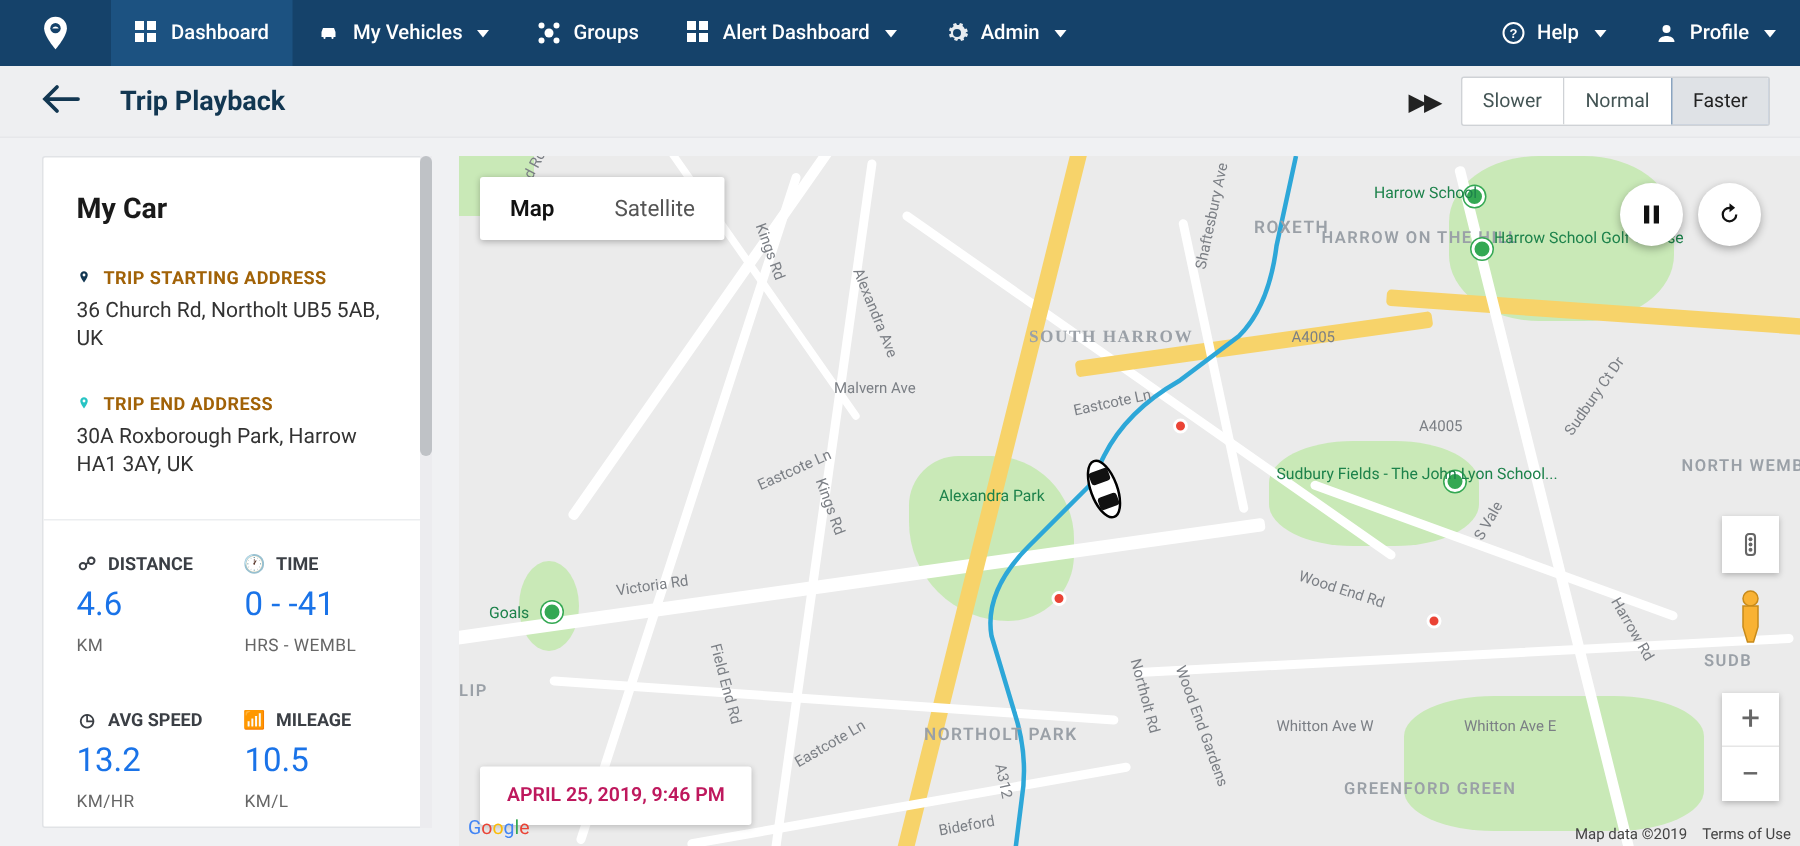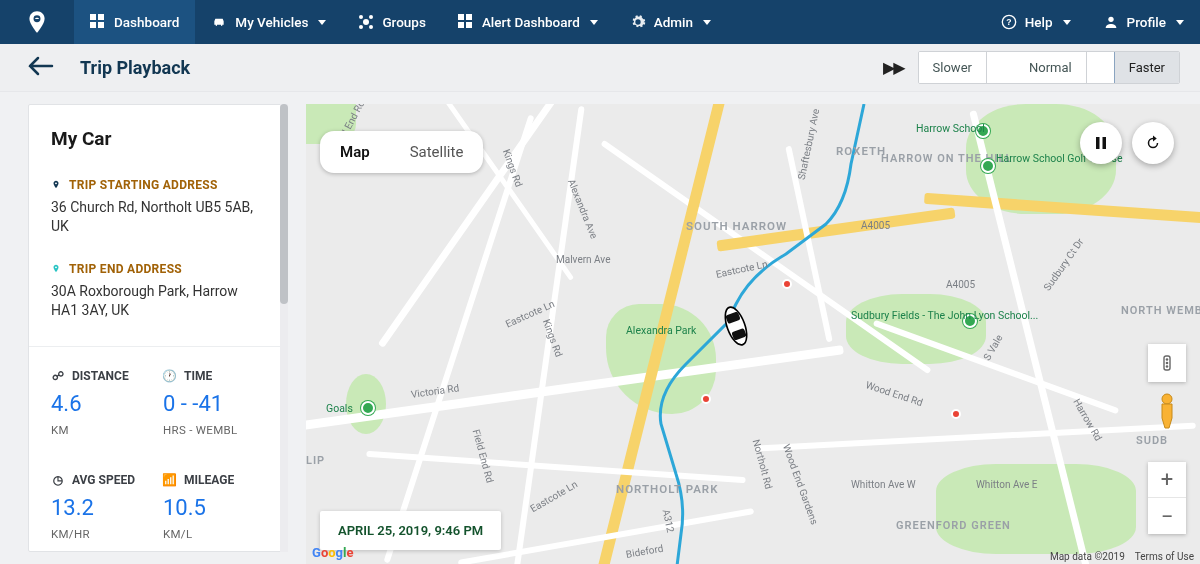--- a/index.html
+++ b/index.html
@@ -25,21 +25,21 @@
   .caret{width:0;height:0;border-left:4px solid transparent;border-right:4px solid transparent;border-top:5px solid #fff;margin-left:2px;}
   .nav-icon{width:16px;height:16px;display:flex;align-items:center;justify-content:center;}
   .nav-icon svg{width:16px;height:16px;fill:#fff;}
 
   
   .subheader{height:48px;background:#eeeff1;border-bottom:1px solid #e6e7ea;display:flex;align-items:center;padding:0 20px 0 28px;}
   .back-arrow{cursor:pointer;margin-right:26px;}
   .page-title{font-size:18px;font-weight:700;color:#123752;}
   .speed-controls{margin-left:auto;display:flex;align-items:center;gap:14px;}
   .ff-icon{color:#222;font-size:16px;letter-spacing:-2px;}
-  .btn-group{display:flex;border:1px solid #cfd2d6;border-radius:2px;overflow:hidden;background:#fff;gap:28px;}
+  .btn-group{display:flex;border:1px solid #cfd2d6;border-radius:2px;overflow:hidden;background:#fff;}
   .btn-seg{padding:8px 14px;font-size:13px;color:#455;cursor:pointer;border-right:1px solid #cfd2d6;background:#fff;}
   .btn-seg:last-child{border-right:none;}
   .btn-seg.selected{background:#dfe2e6;color:#222;border:1px solid #8aa4c0;margin:-1px;}
 
   
   .main{display:flex;height:calc(100% - 92px);}
   .side{width:288px;padding:12px 0 12px 28px;position:relative;}
   .card{background:#fff;border:1px solid #e1e3e6;border-radius:2px;padding:22px 22px 10px 22px;height:100%;overflow:hidden;}
   .vehicle-name{font-size:19px;font-weight:700;color:#1a1a1a;margin-bottom:28px;}
   .field-label{display:flex;align-items:center;gap:8px;font-size:12px;font-weight:700;letter-spacing:.3px;color:#a16207;margin-bottom:6px;}
@@ -65,30 +65,30 @@
   .park{position:absolute;background:#c9e9b7;border-radius:6px;}
   
   .road{position:absolute;background:#fff;border-radius:3px;}
   .road-lbl{position:absolute;font-size:10px;color:#7b7f85;white-space:nowrap;transform-origin:left center;}
   .area-lbl{position:absolute;font-size:11.5px;font-weight:600;letter-spacing:1px;color:#9aa0a7;white-space:nowrap;}
 
   
   .route-svg{position:absolute;inset:0;width:100%;height:100%;}
 
   
-  .map-type{position:absolute;top:27px;left:14px;background:#fff;border-radius:14px;box-shadow:0 1px 4px rgba(0,0,0,.25);display:flex;overflow:hidden;}
+  .map-type{position:absolute;top:14px;left:14px;background:#fff;border-radius:2px;box-shadow:0 1px 4px rgba(0,0,0,.25);display:flex;overflow:hidden;}
   .map-type div{padding:12px 20px;font-size:15px;cursor:pointer;color:#555;}
   .map-type div.sel{color:#111;font-weight:600;}
 
   .circle-btn{position:absolute;width:42px;height:42px;border-radius:50%;background:#fff;box-shadow:0 2px 6px rgba(0,0,0,.3);display:flex;align-items:center;justify-content:center;cursor:pointer;}
   .pause-btn{top:18px;right:78px;}
   .reload-btn{top:18px;right:26px;}
 
-  .timestamp-pill{position:absolute;left:14px;bottom:14px;background:#fff;padding:12px 18px;font-size:13px;font-weight:600;color:#14532d;box-shadow:0 1px 4px rgba(0,0,0,.2);border-radius:2px;}
-  .google-mark{position:absolute;left:6px;bottom:4px;font-size:13px;font-weight:700;}
+  .timestamp-pill{position:absolute;left:14px;bottom:14px;background:#fff;padding:12px 18px;font-size:13px;font-weight:600;color:#be185d;box-shadow:0 1px 4px rgba(0,0,0,.2);border-radius:2px;}
+  .google-mark{position:absolute;left:6px;bottom:4px;font-size:13px;font-weight:400;}
   .google-mark span:nth-child(1){color:#4285f4;}
   .google-mark span:nth-child(2){color:#ea4335;}
   .google-mark span:nth-child(3){color:#fbbc05;}
   .google-mark span:nth-child(4){color:#4285f4;}
   .google-mark span:nth-child(5){color:#34a853;}
   .google-mark span:nth-child(6){color:#ea4335;}
 
   .attrib{position:absolute;right:6px;bottom:2px;font-size:10px;color:#444;display:flex;gap:10px;}
   .attrib span{cursor:pointer;}
 
@@ -316,21 +316,21 @@
       </svg>
 
       <div class="car" style="left:430px;top:222px;">
         <svg viewBox="0 0 20 40">
             <ellipse cx="10" cy="20" rx="8" ry="18" fill="#fff" stroke="#000" stroke-width="1.5"></ellipse>
             <rect x="4" y="8" width="12" height="8" rx="2" fill="#111"></rect>
             <rect x="4" y="24" width="12" height="8" rx="2" fill="#111"></rect>
           </svg>
       </div>
 
-      <div class="area-lbl" style="left:380px;top:115px;">SOUTH HARROW</div>
+      <div class="area-lbl" style="left:380px;top:115px;font-family:Liberation Serif, serif;">SOUTH HARROW</div>
       <div class="area-lbl" style="left:530px;top:40px;">ROXETH</div>
       <div class="area-lbl" style="left:575px;top:48px;font-size:11px;">HARROW ON THE HILL</div>
       <div class="area-lbl" style="left:310px;top:340px;margin-top:38px;">NORTHOLT PARK</div>
       <div class="area-lbl" style="left:590px;top:415px;font-size:11px;">GREENFORD GREEN</div>
       <div class="area-lbl" style="left:815px;top:200px;font-size:11px;">NORTH WEMBL</div>
       <div class="area-lbl" style="left:830px;top:330px;font-size:11px;">SUDB</div>
       <div class="area-lbl" style="left:0px;top:350px;font-size:11px;">LIP</div>
 
       <div class="road-lbl" style="left:30px;top:40px;transform:rotate(-62deg);">Field End Rd</div>
       <div class="road-lbl" style="left:200px;top:40px;transform:rotate(70deg);">Kings Rd</div>

